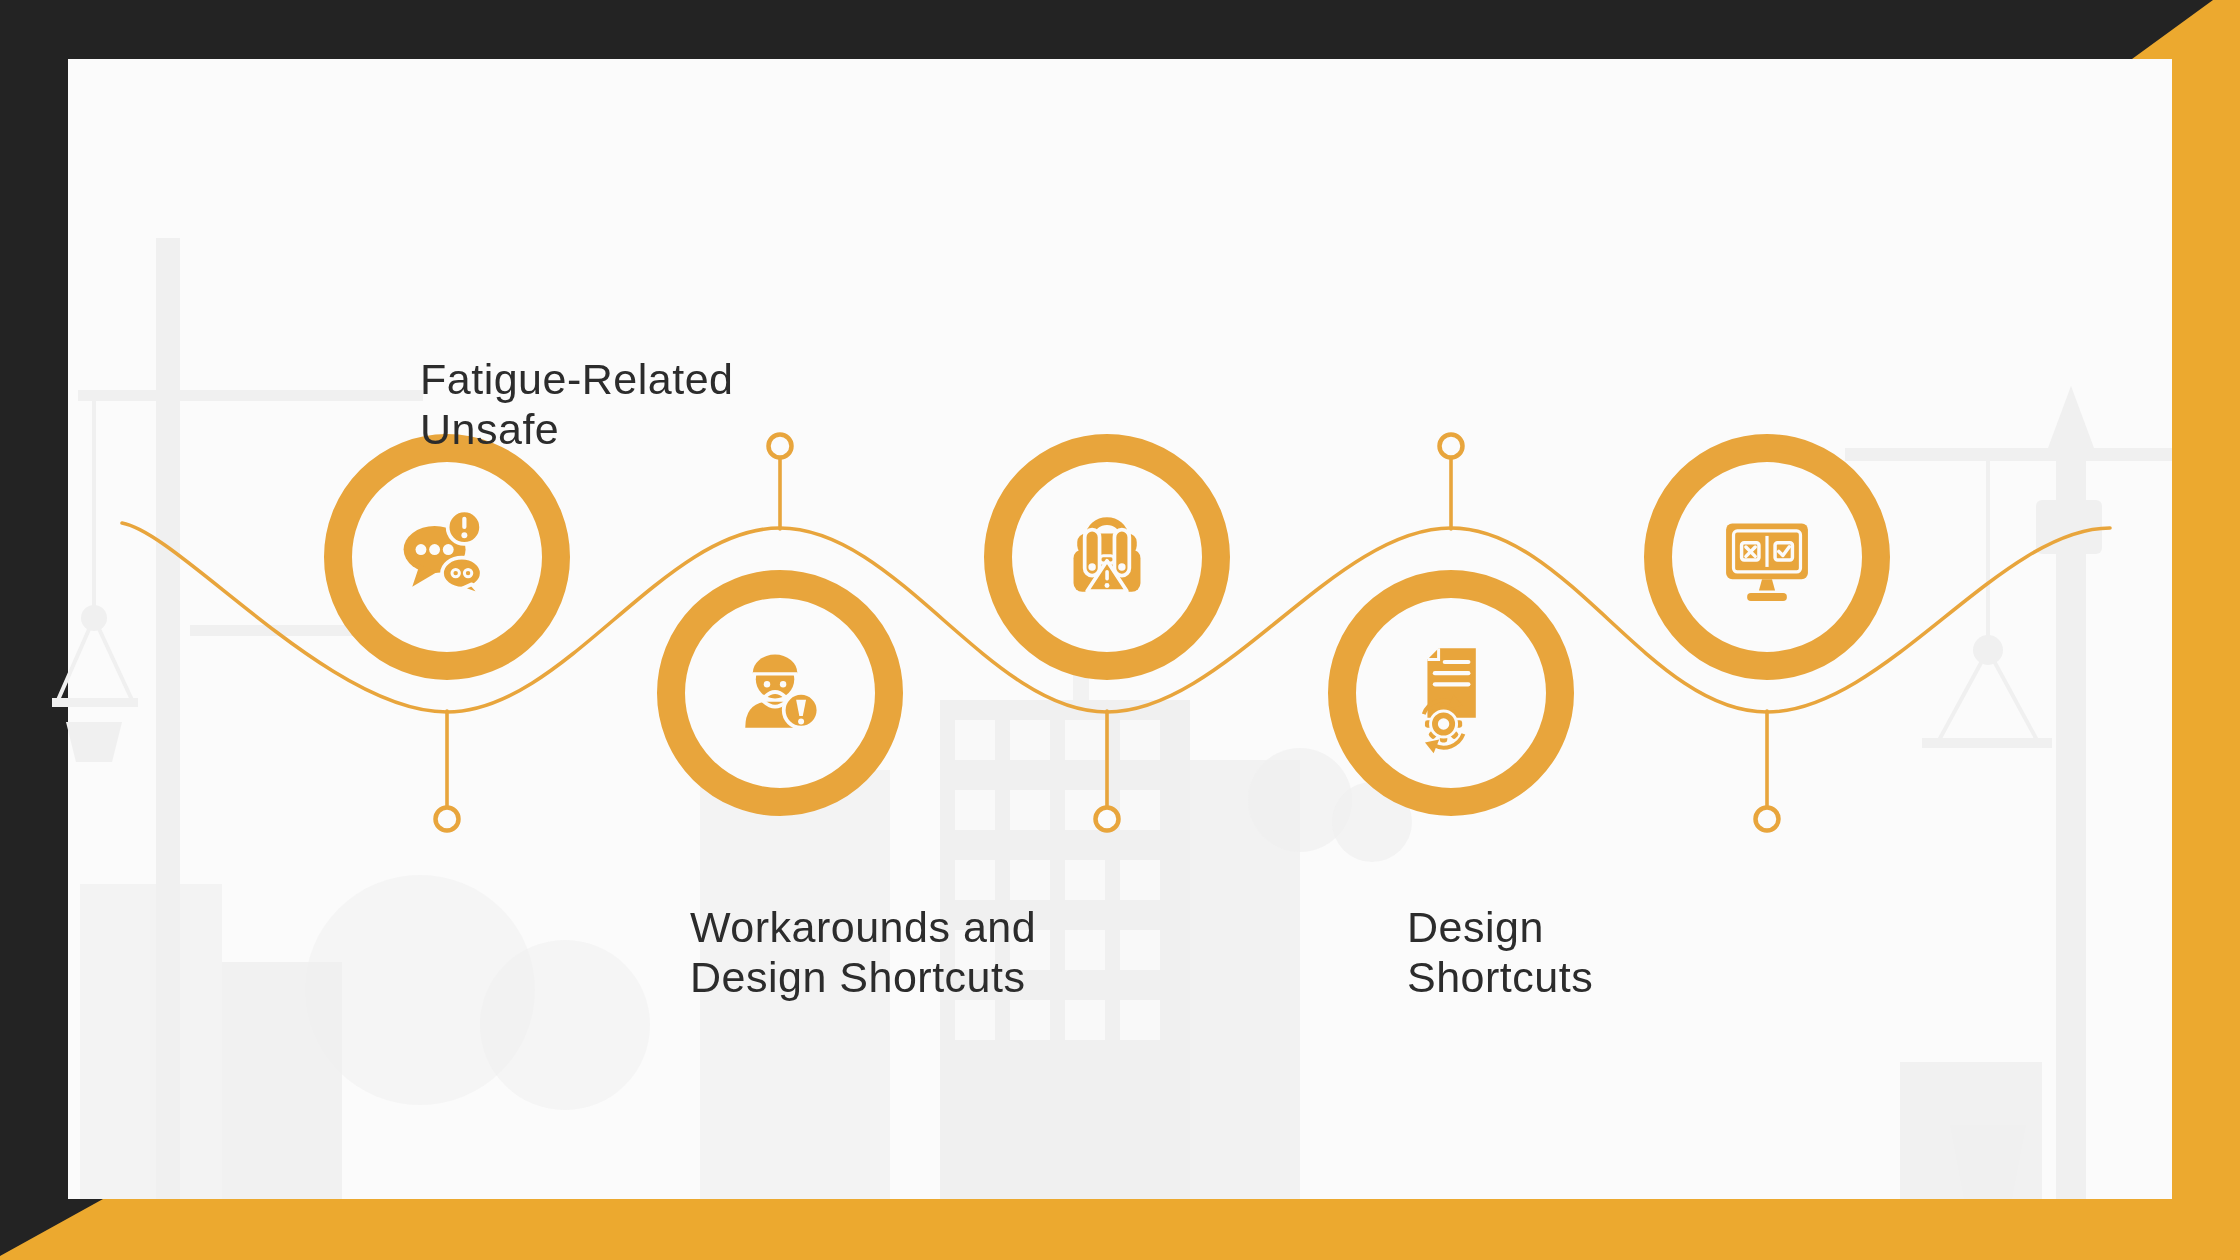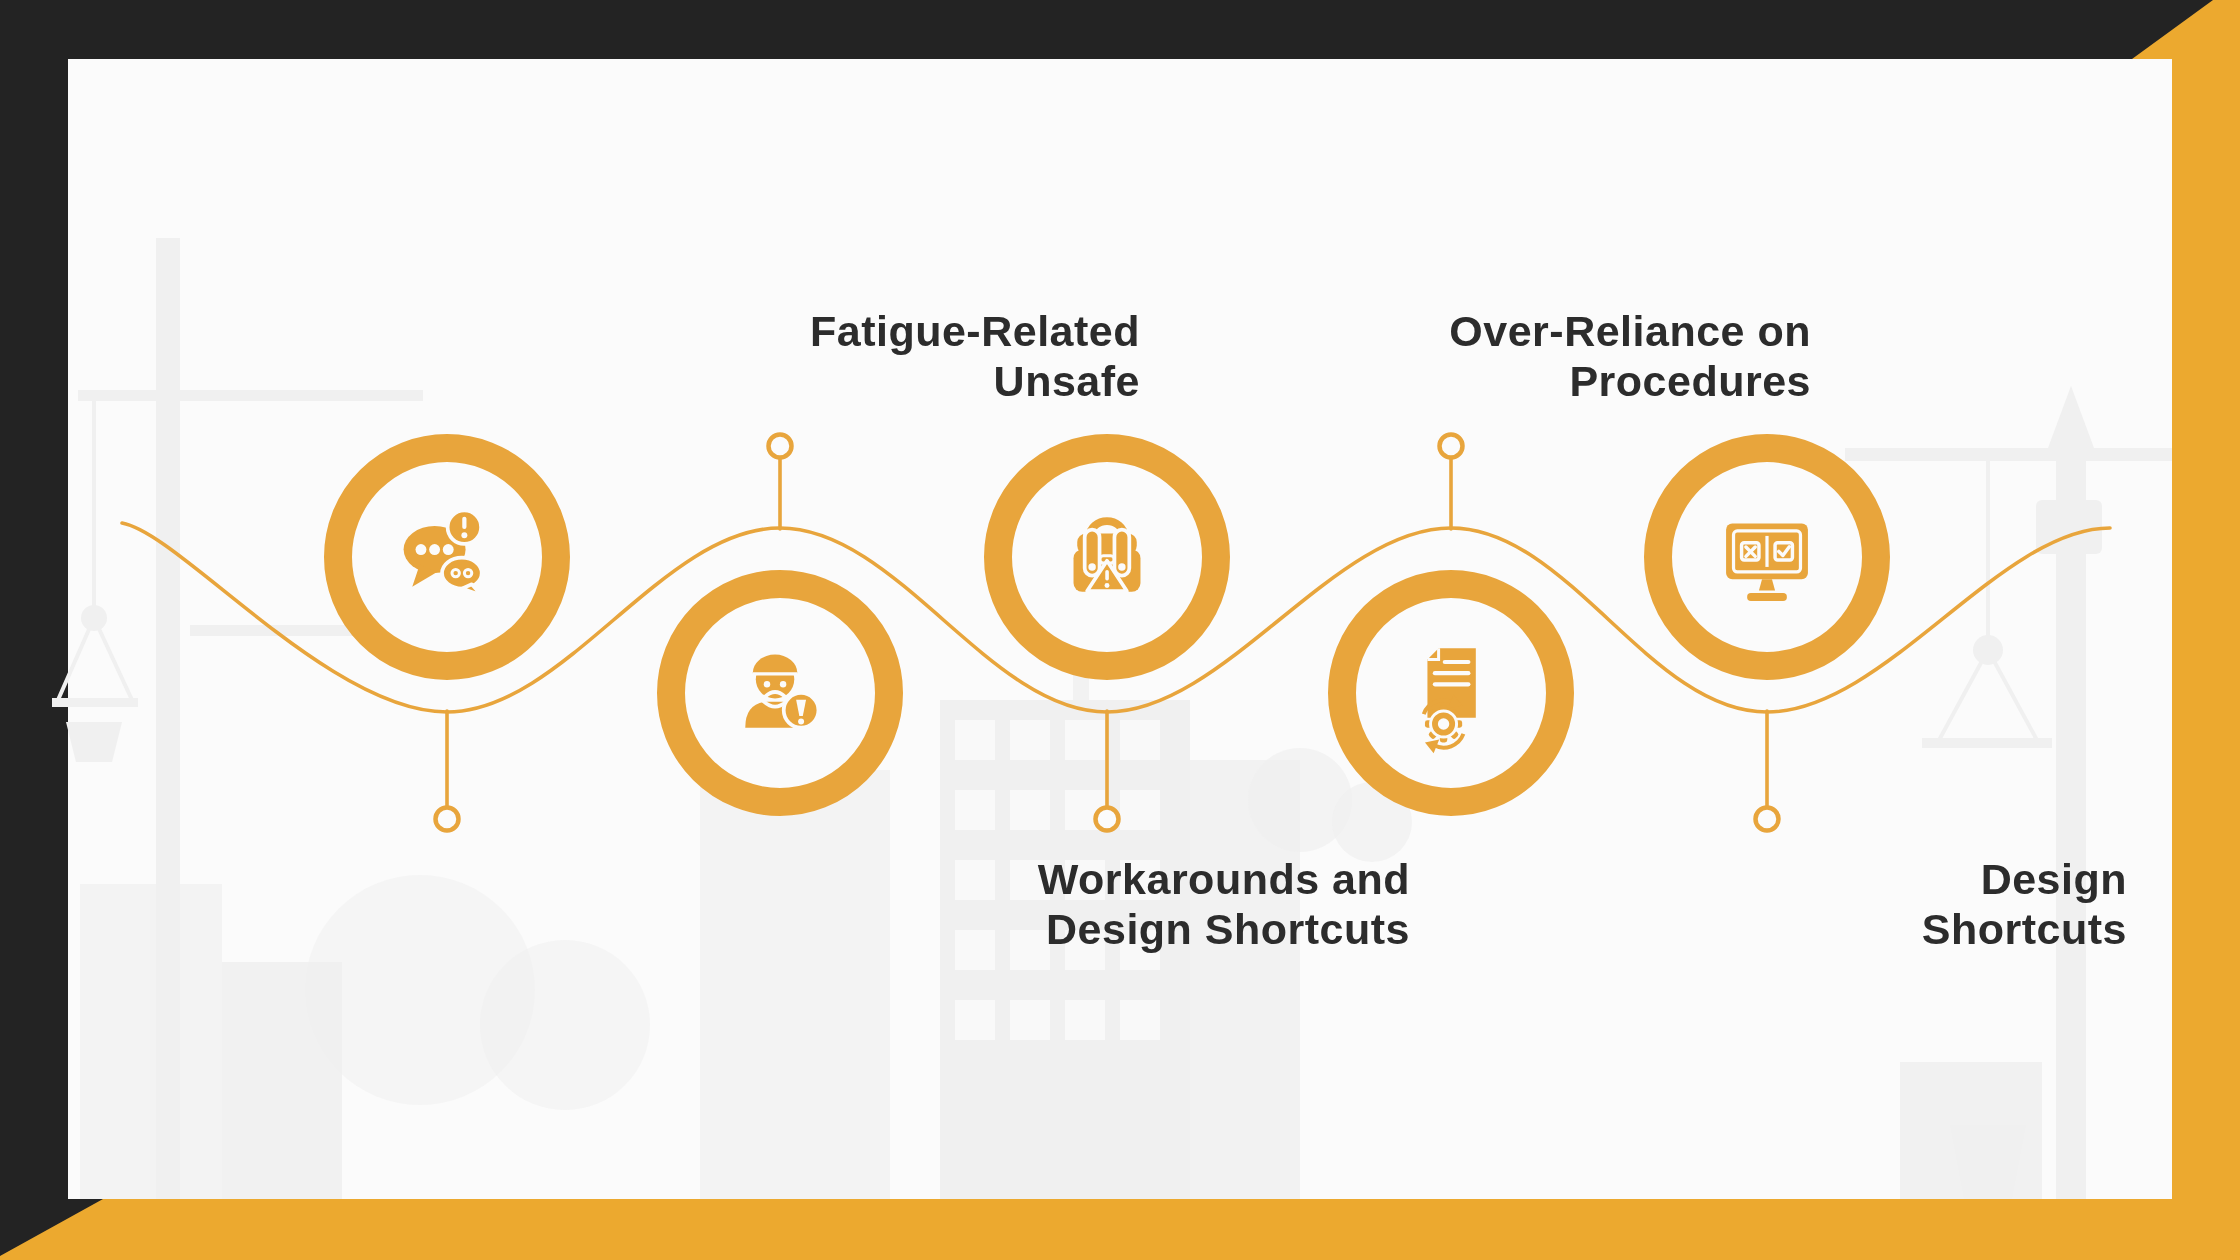--- a/index.html
+++ b/index.html
@@ -16,22 +16,22 @@
     display:flex;align-items:center;justify-content:center;
   }
   .n1{left:324px;top:434px}
   .n2{left:657px;top:570px}
   .n3{left:984px;top:434px}
   .n4{left:1328px;top:570px}
   .n5{left:1644px;top:434px}
   
   .lbl{
     position:absolute;width:720px;transform:translateX(-50%);
-    text-align:right;color:var(--ink);font-weight:700;
-    font-size:43px;line-height:50px;letter-spacing:.5px;
+    text-align:left;color:var(--ink);font-weight:400;
+    font-size:43px;line-height:50px;letter-spacing:.5px;margin-top:48px;
   }
   .lbl span{display:block}
   .lbl span:empty{display:none}
   .l1{left:447px;top:854px}
   .l2{left:780px;top:306px}
   .l3{left:1050px;top:854px}
   .l4{left:1451px;top:306px}
   .l5{left:1767px;top:854px}
   
   .fa{fill:var(--accent)}
@@ -243,22 +243,18 @@
   </div>
 
   <div class="lbl l2">
     <span>Fatigue-Related</span>
     <span>Unsafe</span>
   </div>
   <div class="lbl l3">
     <span>Workarounds and</span>
     <span>Design Shortcuts</span>
   </div>
-  <div class="lbl l4">
-    <span>Over-Reliance on</span>
-    <span>Procedures</span>
-  </div>
   <div class="lbl l5">
     <span>Design</span>
     <span>Shortcuts</span>
   </div>
 
 </div>
 
 </body></html>

